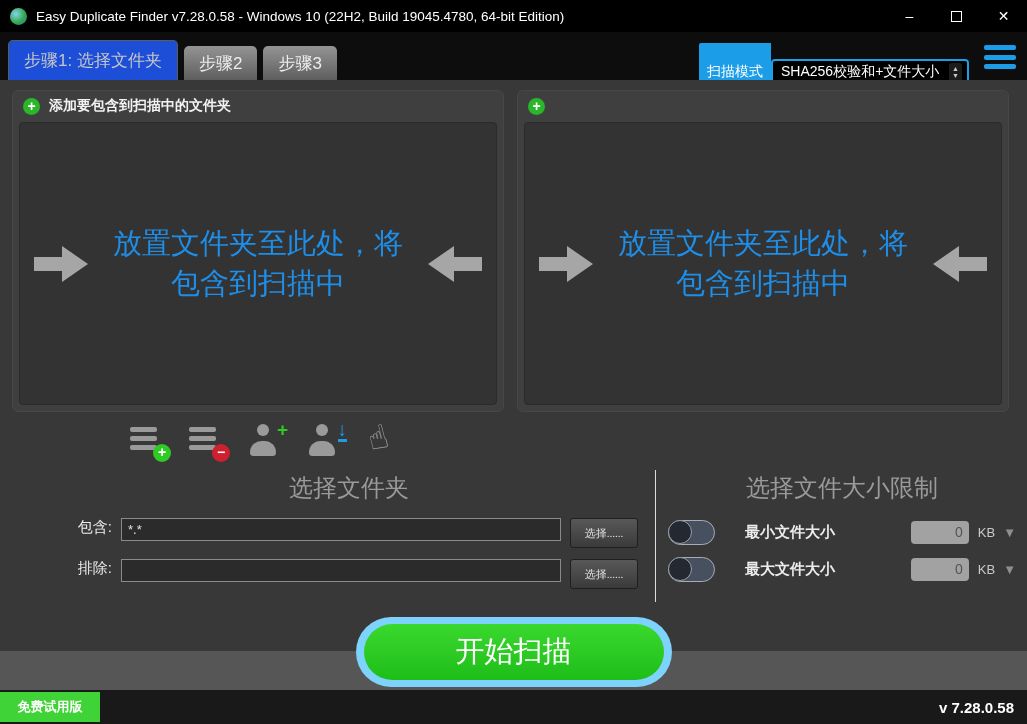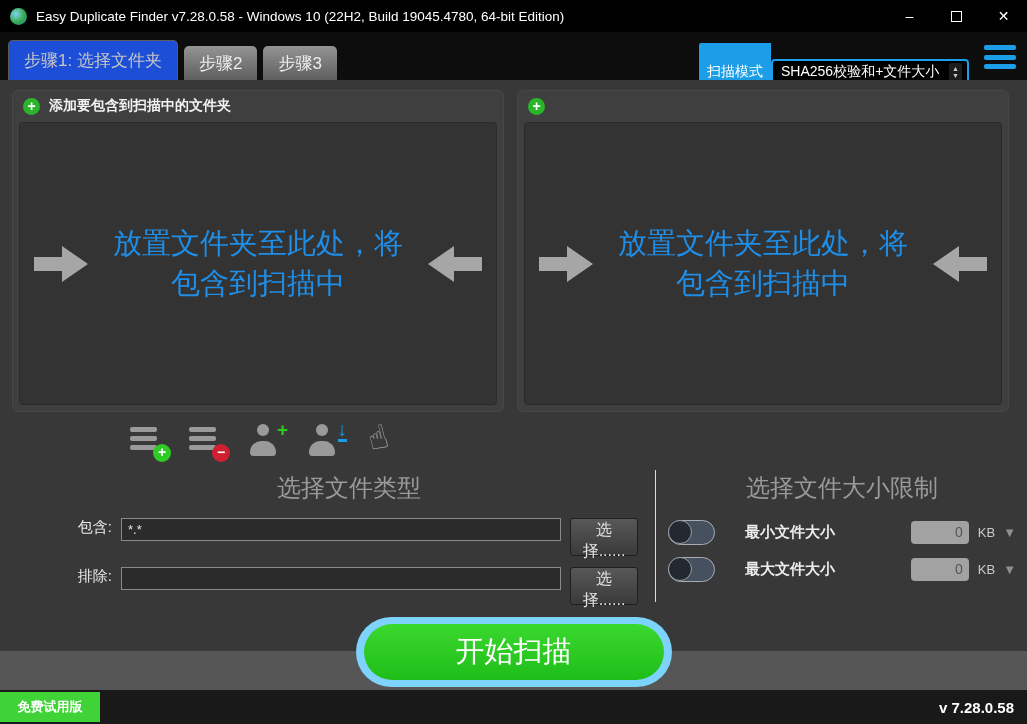--- a/index.html
+++ b/index.html
@@ -71,23 +71,23 @@
   .corner-glyph.green{color:#2fcb25;}
   .corner-glyph.blue{color:#1b9de8;border-bottom:3px solid #1b9de8;padding-bottom:0px;}
   .hand-glyph{position:absolute;left:4px;top:1px;font-size:33px;color:#a0a0a0;transform:rotate(-14deg);line-height:1;}
   
   .section-title{color:#9a9a9a;font-size:24px;text-align:center;margin:0 0 14px 0;font-weight:normal;}
   .ftype{position:absolute;left:60px;top:392px;width:578px;}
   .frow{display:flex;align-items:flex-start;gap:9px;margin-bottom:11px;}
   .frow label{width:52px;text-align:right;color:#ebebeb;font-size:15px;flex:0 0 auto;}
   .ft-input{flex:1;height:23px;background:#2b2b2b;border:1px solid #8a8a8a;color:#e0e0e0;
     font-size:13px;padding:0 6px;font-family:inherit;}
-  .choose-btn{width:68px;height:38px;background:linear-gradient(#585858,#3a3a3a);
-    border:1px solid #1f1f1f;border-radius:3px;color:#e3e3e3;font-size:16px;cursor:pointer;
-    font-family:Liberation Sans, sans-serif;}
+  .choose-btn{width:68px;height:30px;background:linear-gradient(#585858,#3a3a3a);
+    border:1px solid #1f1f1f;border-radius:3px;color:#e3e3e3;font-size:11px;cursor:pointer;
+    font-family:Liberation Serif, serif;}
   .vdivider{position:absolute;left:655px;top:390px;width:1px;height:132px;background:#dcdcdc;}
   .fsize{position:absolute;left:668px;top:392px;width:348px;}
   .srow{display:flex;align-items:center;margin-bottom:9px;height:28px;}
   .toggle{width:47px;height:25px;border-radius:13px;background:#47505f;border:1px solid #a8adb5;
     position:relative;cursor:pointer;flex:0 0 auto;}
   .knob{position:absolute;left:-1px;top:-1px;width:24px;height:24px;border-radius:50%;
     background:#232831;border:1px solid #9aa0a8;}
   .srow .slabel{color:#ececec;font-size:15px;font-weight:bold;margin-left:30px;flex:1;}
   .size-input{width:58px;height:23px;background:#a2a2a2;border:none;border-radius:4px;
     color:#555;font-size:14px;text-align:right;padding:0 6px;font-family:inherit;}
@@ -218,21 +218,21 @@
       <div class="tool">
         <span class="person"></span>
         <span class="corner-glyph blue">↓</span>
       </div>
       <div class="tool">
         <span class="hand-glyph">☝</span>
       </div>
     </div>
 
     <div class="ftype">
-      <h2 class="section-title">选择文件类型</h2>
+      <h2 class="section-title">选择文件夹</h2>
       <div class="frow">
         <label>包含:</label>
         <input class="ft-input" type="text" value="*.*" style="">
         <button class="choose-btn">选择......</button>
       </div>
       <div class="frow">
         <label>排除:</label>
         <input class="ft-input" type="text" value="" style="">
         <button class="choose-btn">选择......</button>
       </div>

